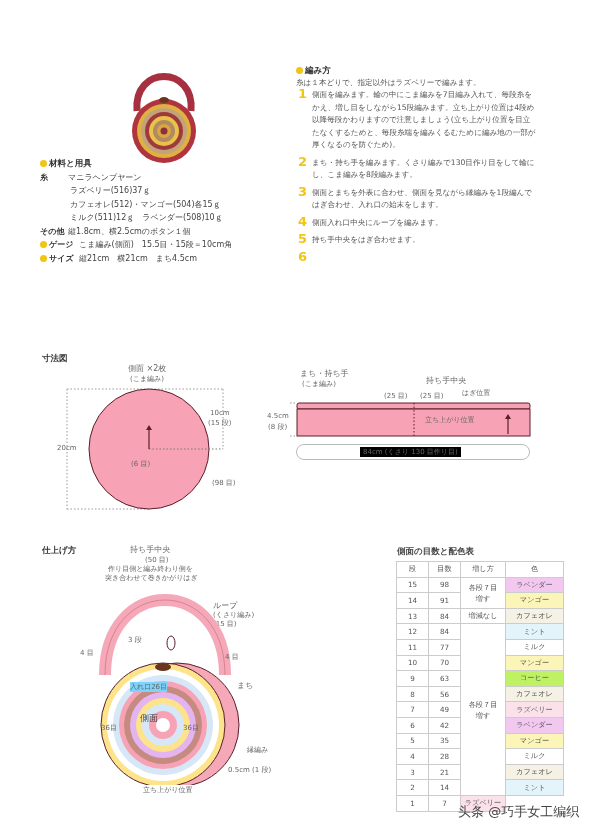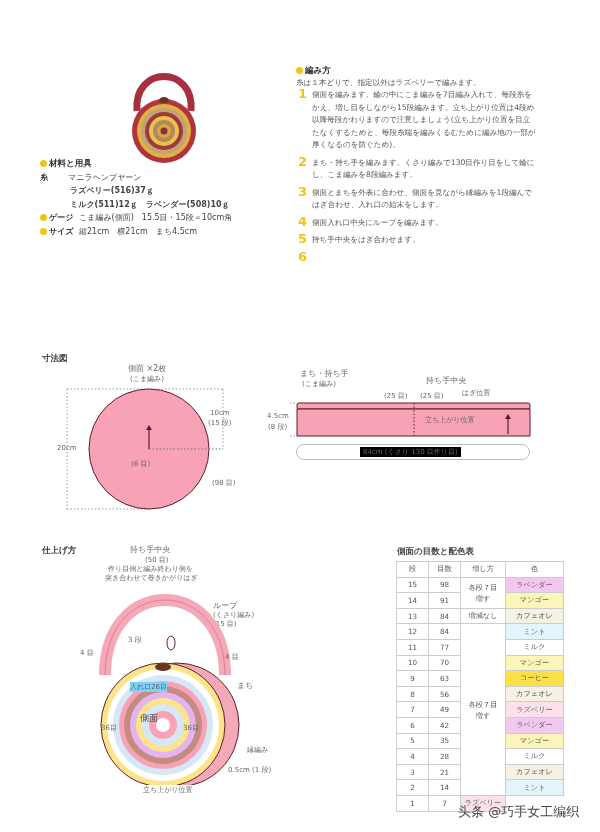--- a/index.html
+++ b/index.html
@@ -1,21 +1,21 @@
 <!DOCTYPE html>
 <html><head>
 <meta charset="utf-8">
 <style>
   html,body{margin:0;padding:0;background:#fff;}
   body{width:600px;height:832px;position:relative;overflow:hidden;font-family:"DejaVu Sans",sans-serif;color:#555;}
   .abs{position:absolute;}
   .dot{display:inline-block;width:7px;height:7px;border-radius:50%;background:#f2c514;margin-right:2px;vertical-align:middle;}
   .mat{font-size:8px;line-height:13.5px;color:#444;}
   .mat .lbl{display:inline-block;width:28px;font-weight:bold;color:#333;}
-  .mat .ind{padding-left:30px;font-weight:bold;}
+  .mat .ind{padding-left:30px;}
   .sect{font-size:8.5px;font-weight:bold;color:#333;}
   .steps{font-size:7.6px;line-height:12.5px;color:#555;}
   .step{position:relative;padding-left:16px;margin-bottom:5px;}
   .step .num{position:absolute;left:2px;top:-1px;font-size:13px;color:#f2c514;font-weight:bold;}
   .small{font-size:7px;color:#666;}
   table.ct{border-collapse:collapse;font-size:7.2px;color:#555;}
   table.ct td{border:1px solid #ccc;height:14.6px;padding:0;text-align:center;}
   .wm{font-size:13px;color:#444;}
 </style>
 </head>
@@ -31,21 +31,23 @@
   <circle cx="49" cy="76" r="11" fill="#b08a60"></circle>
   <circle cx="49" cy="76" r="7" fill="#d9a640"></circle>
   <circle cx="49" cy="76" r="3.5" fill="#8a3040"></circle>
   <ellipse cx="49" cy="45" rx="5" ry="3" fill="#6a3520"></ellipse>
 </svg>
 
 <div class="abs mat" style="left:40px;top:157px;width:240px">
   <div class="sect"><span class="dot"></span><span>材料と用具</span></div>
   <div><span class="lbl">糸</span><span>マニラヘンプヤーン</span></div>
   <div class="ind">ラズベリー(516)37ｇ</div>
+  <div class="ind">カフェオレ(512)・マンゴー(504)各15ｇ</div>
   <div class="ind">ミルク(511)12ｇ　ラベンダー(508)10ｇ</div>
+  <div><span class="lbl">その他</span><span>縦1.8cm、横2.5cmのボタン１個</span></div>
   <div><span class="dot"></span><span class="lbl" style="width:30px">ゲージ</span><span>こま編み(側面)　15.5目・15段＝10cm角</span></div>
   <div><span class="dot"></span><span class="lbl" style="width:30px">サイズ</span><span>縦21cm　横21cm　まち4.5cm</span></div>
 </div>
 
 <div class="abs steps" style="left:296px;top:64px;width:240px">
   <div class="sect"><span class="dot"></span><span>編み方</span></div>
   <div>糸は１本どりで、指定以外はラズベリーで編みます。</div>
   <div class="step"><span class="num">1</span><span>側面を編みます。輪の中にこま編みを7目編み入れて、毎段糸をかえ、増し目をしながら15段編みます。立ち上がり位置は4段め以降毎段かわりますので注意しましょう(立ち上がり位置を目立たなくするためと、毎段糸端を編みくるむために編み地の一部が厚くなるのを防ぐため)。</span></div>
   <div class="step"><span class="num">2</span><span>まち・持ち手を編みます。くさり編みで130目作り目をして輪にし、こま編みを8段編みます。</span></div>
   <div class="step"><span class="num">3</span><span>側面とまちを外表に合わせ、側面を見ながら縁編みを1段編んではぎ合わせ、入れ口の始末をします。</span></div>
@@ -170,21 +172,21 @@
         <td style="background:#ffffff">ミルク</td>
       </tr>
   <tr>
         <td>10</td>
         <td>70</td>
         <td style="background:#fbf5b8">マンゴー</td>
       </tr>
   <tr>
         <td>9</td>
         <td>63</td>
-        <td style="background:#fde047">コーヒー</td>
+        <td style="background:#bef264">コーヒー</td>
       </tr>
   <tr>
         <td>8</td>
         <td>56</td>
         <td style="background:#f5f1e4">カフェオレ</td>
       </tr>
   <tr>
         <td>7</td>
         <td>49</td>
         <td style="background:#fbe1ea">ラズベリー</td>

